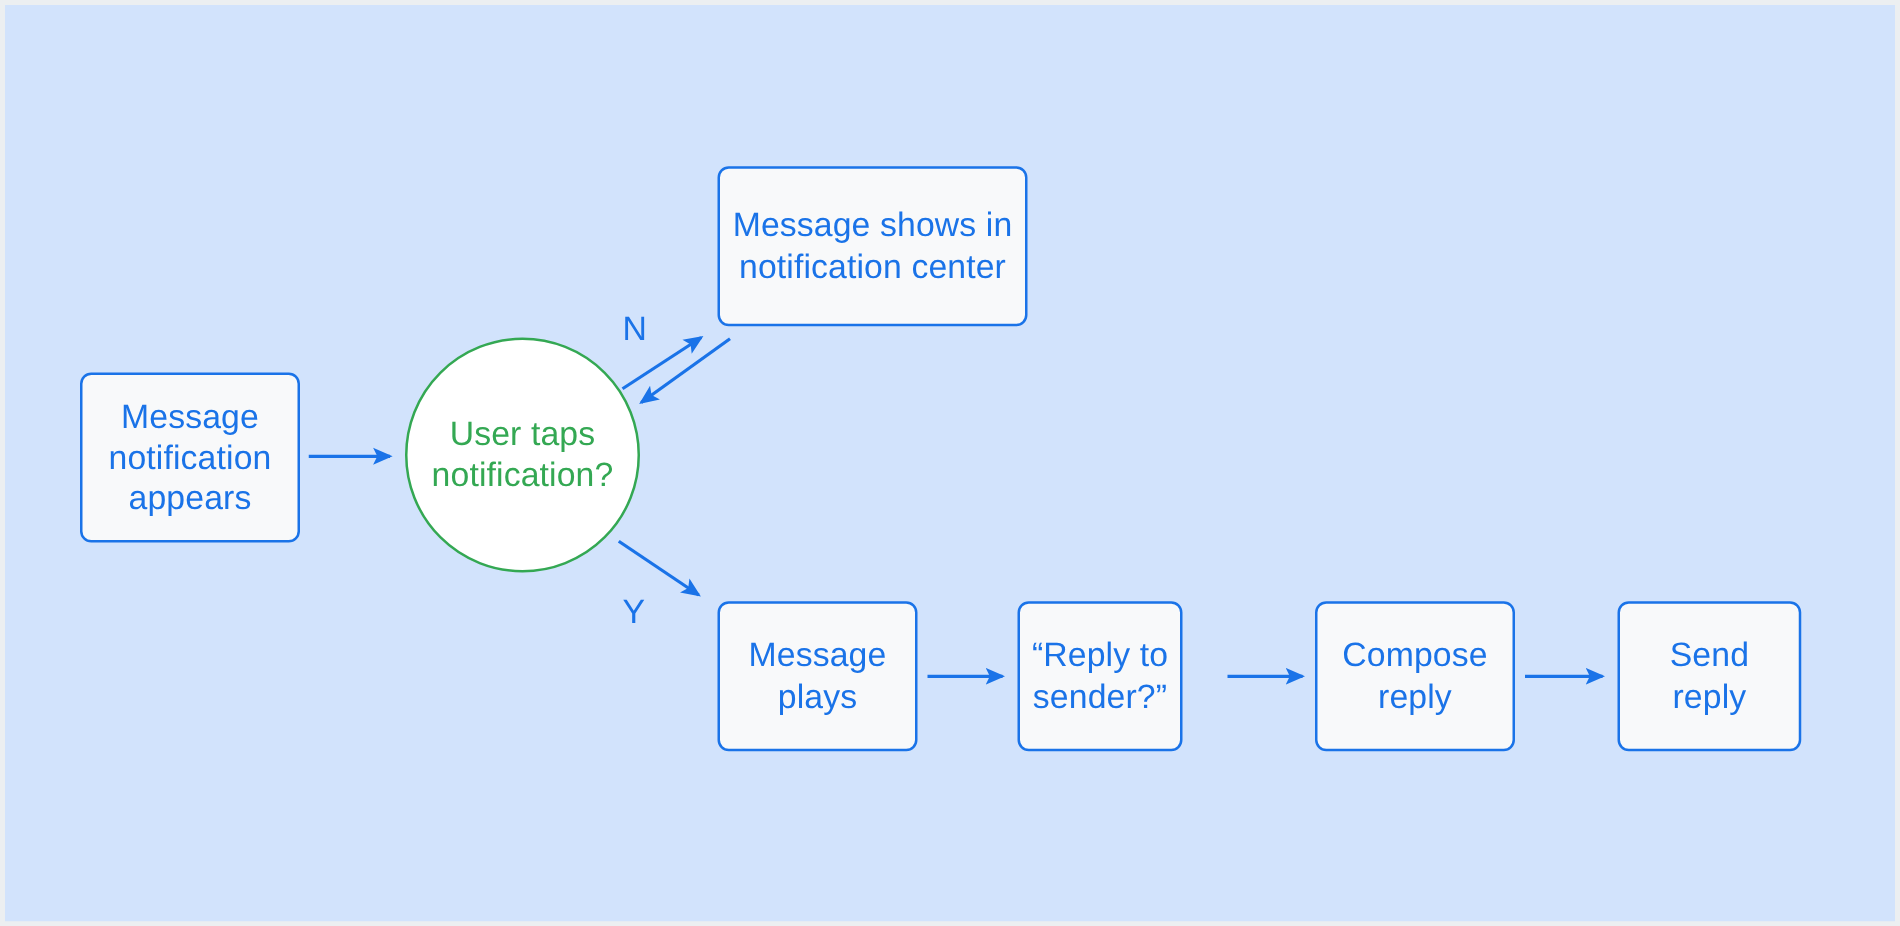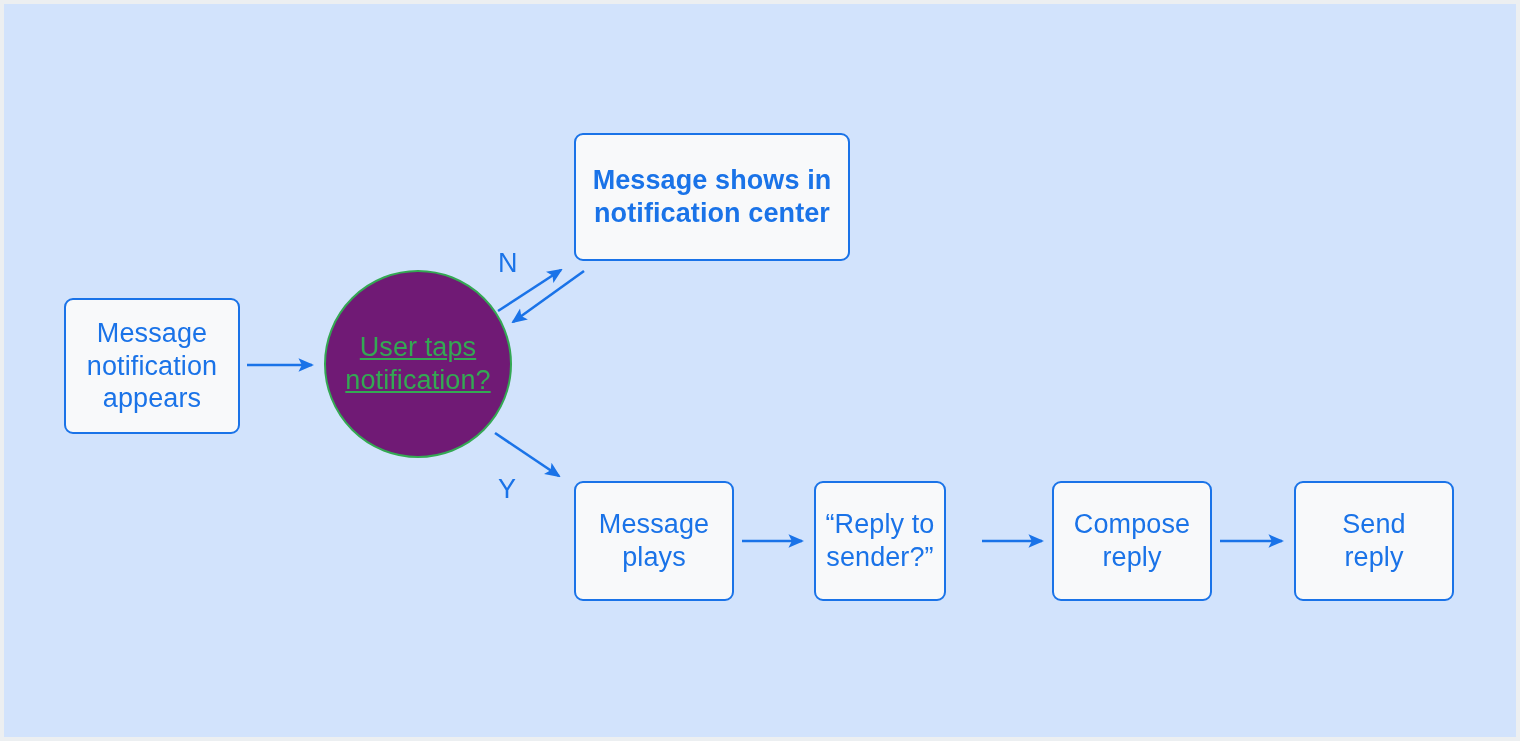--- a/index.html
+++ b/index.html
@@ -39,25 +39,24 @@
     justify-content: center;
     text-align: center;
   }
   .node-box {
     background: #f8f9fa;
     border: 2.6px solid #1a73e8;
     border-radius: 9px;
     color: #1a73e8;
   }
   .node-circle {
-    background: #701a75;
+    background: #ffffff;
     border: 2.6px solid #34a853;
     border-radius: 50%;
     color: #34a853;
-    text-decoration: underline;
   }
   .node-label {
     font-size: 27px;
     line-height: 1.22;
     letter-spacing: 0.1px;
     white-space: pre-line;
   }
   .edge-label {
     position: absolute;
     color: #1a73e8;
@@ -111,41 +110,41 @@
     <span class="node-label">Message
 notification
 appears</span>
   </div>
 
   <div class="node node-circle" style="left:320px; top:266px; width:188px; height:188px;">
     <span class="node-label">User taps
 notification?</span>
   </div>
 
-  <div class="node node-box" style="left:570px; top:129px; width:276px; height:128px;font-weight:bold;">
+  <div class="node node-box" style="left:570px; top:129px; width:248px; height:128px;">
     <span class="node-label">Message shows in
 notification center</span>
   </div>
 
   <div class="node node-box" style="left:570px; top:477px; width:160px; height:120px;">
     <span class="node-label">Message
 plays</span>
   </div>
 
   <div class="node node-box" style="left:810px; top:477px; width:132px; height:120px;">
     <span class="node-label">“Reply to
 sender?”</span>
   </div>
 
   <div class="node node-box" style="left:1048px; top:477px; width:160px; height:120px;">
     <span class="node-label">Compose
 reply</span>
   </div>
 
-  <div class="node node-box" style="left:1290px; top:477px; width:160px; height:120px;">
+  <div class="node node-box" style="left:1290px; top:477px; width:147px; height:120px;">
     <span class="node-label">Send
 reply</span>
   </div>
 
   <span class="edge-label" style="left:494px; top:246px;">N</span>
 
   <span class="edge-label" style="left:494px; top:472px;">Y</span>
 
 </div>
 

